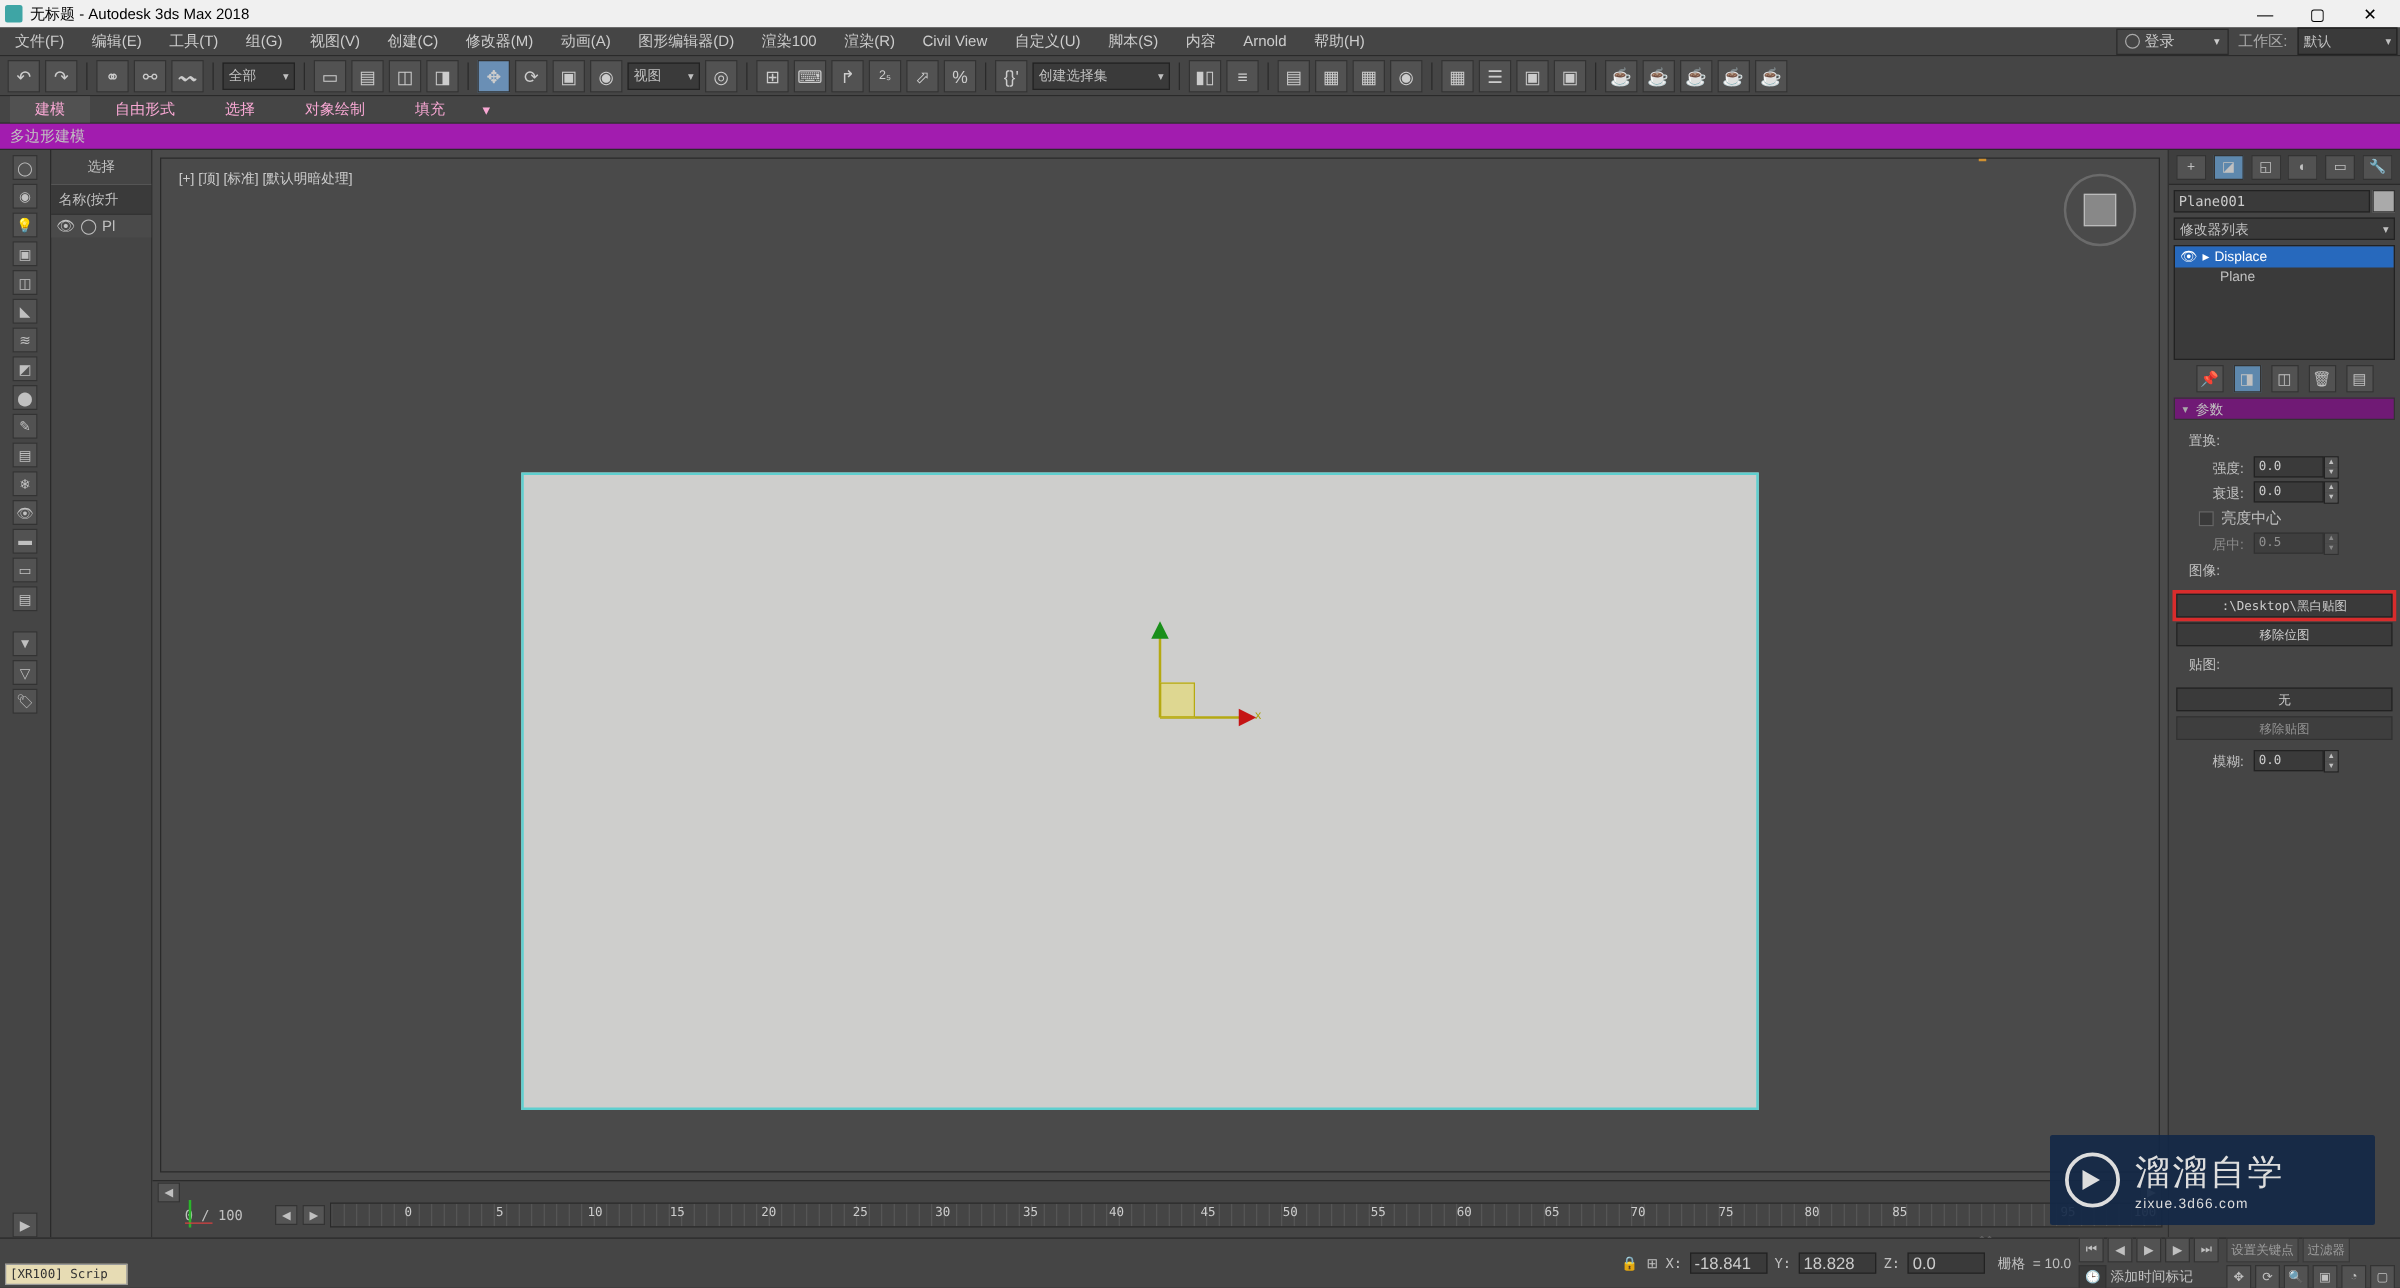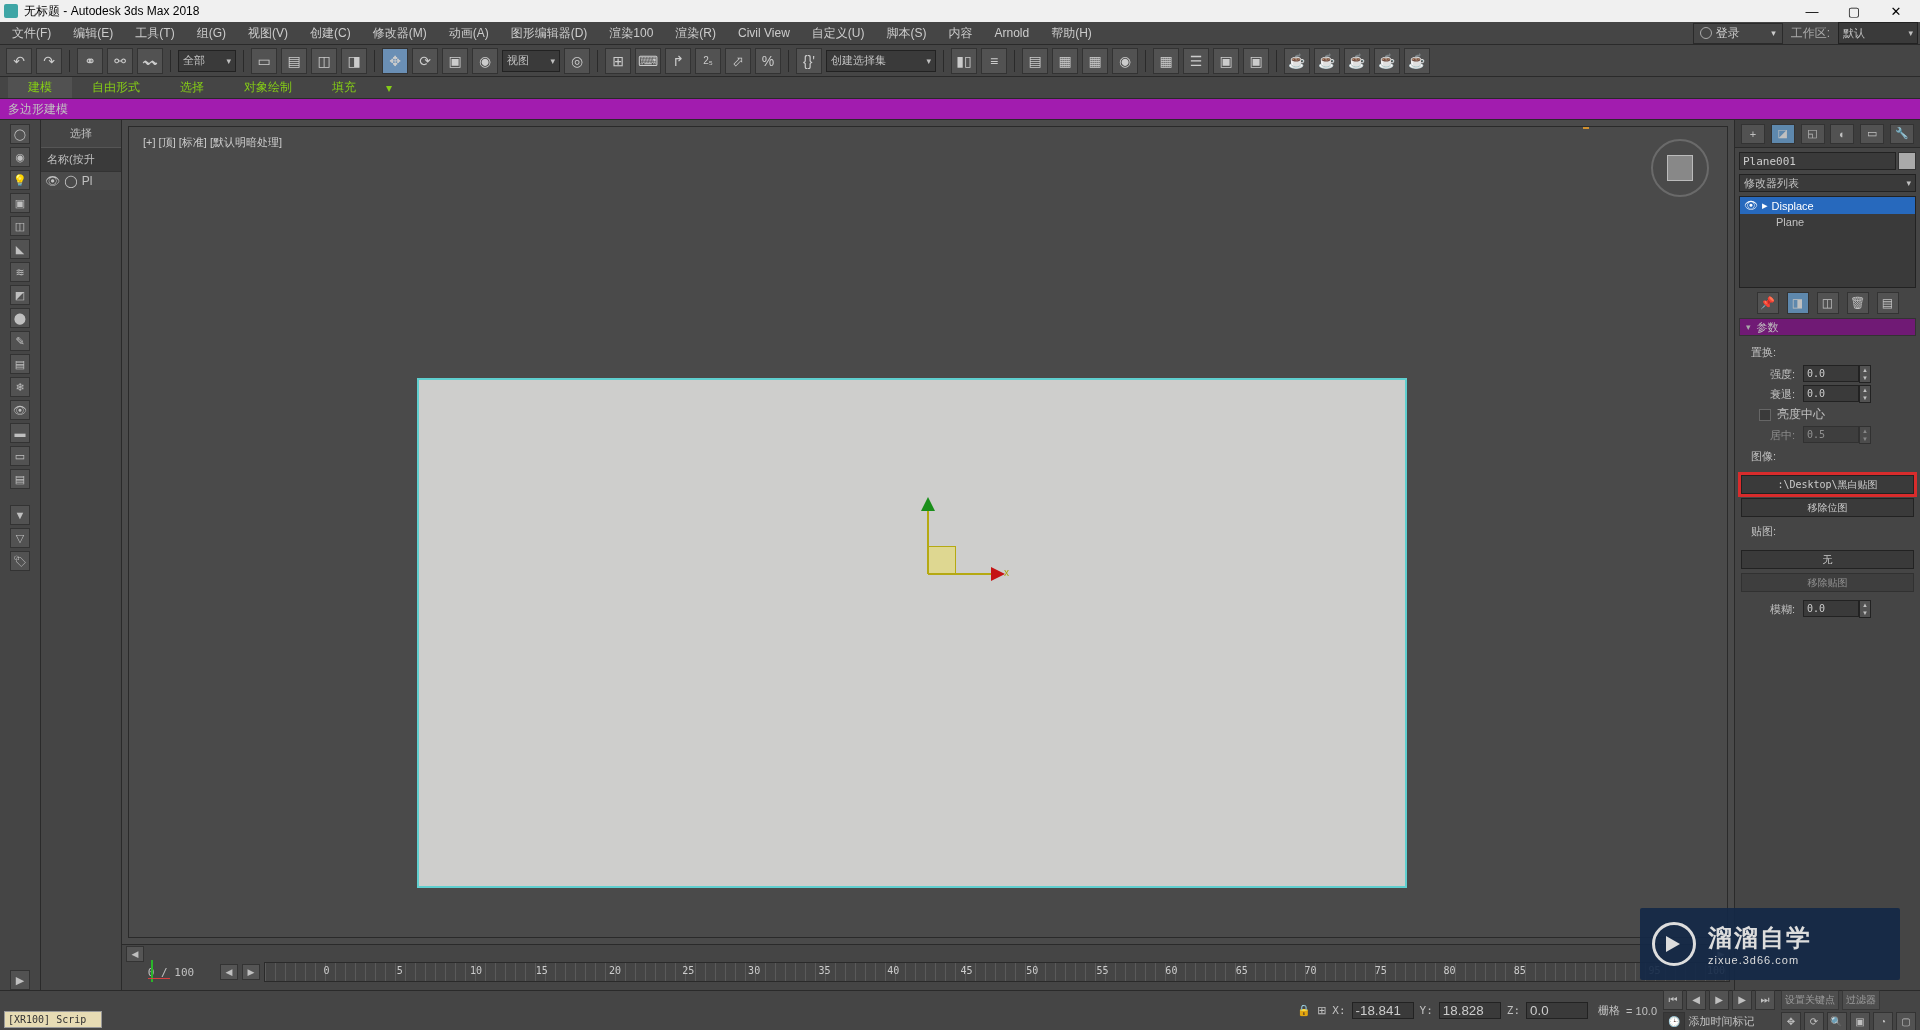--- a/index.html
+++ b/index.html
@@ -14,21 +14,21 @@
 .menubar .spacer { flex: 1; }
 .menubar .login-box { display: flex; align-items: center; border: 1px solid #2a2a2a; padding: 1px 6px; min-width: 90px; color: #ccc; }
 .menubar .user-icon { width: 12px; height: 12px; border: 1px solid #aaa; border-radius: 50%; margin-right: 4px; }
 .menubar .workspace-label { color: #aaa; margin: 0 6px; }
 .toolbar-main { height: 32px; background: #454545; display: flex; align-items: center; padding: 0 6px; gap: 4px; border-bottom: 1px solid #2a2a2a; }
 .tb-btn { width: 26px; height: 26px; background: #525252; border: 1px solid #333; display: flex; align-items: center; justify-content: center; color: #ccc; cursor: pointer; font-size: 14px; }
 .tb-sep { width: 1px; height: 22px; background: #2a2a2a; margin: 0 3px; }
 .tb-drop { min-width: 58px; height: 22px; background: #3a3a3a; border: 1px solid #222; display: flex; align-items: center; padding: 0 4px; cursor: pointer; font-size: 11px; }
 .tb-drop::after { content: "▾"; margin-left: auto; font-size: 9px; }
 .tab-strip { height: 22px; background: #454545; display: flex; align-items: stretch; padding-left: 8px; border-bottom: 1px solid #2a2a2a; }
-.tab { padding: 3px 20px; color: #84cc16; cursor: pointer; font-size: 12px; display: flex; align-items: center; }
+.tab { padding: 3px 20px; color: #f9a8d4; cursor: pointer; font-size: 12px; display: flex; align-items: center; }
 .tab.active { background: #515151; }
 .sub-strip { height: 21px; background: #a21caf; border-bottom: 1px solid #2a2a2a; padding-left: 8px; display: flex; align-items: center; gap: 10px; }
 .body-area { position: absolute; top: 120px; bottom: 40px; left: 0; right: 0; display: flex; }
 .left-tools { width: 40px; background: #454545; display: flex; flex-direction: column; align-items: center; padding-top: 4px; gap: 3px; }
 .ltool { width: 20px; height: 20px; background: #525252; border: 1px solid #333; display: flex; align-items: center; justify-content: center; cursor: pointer; font-size: 11px; }
 .scene-col { width: 82px; background: #454545; border-left: 1px solid #2a2a2a; border-right: 1px solid #2a2a2a; }
 .scene-head { padding: 6px 6px; text-align: center; font-size: 11px; }
 .scene-row { padding: 4px 6px; font-size: 11px; background: #3a3a3a; border-top: 1px solid #555; border-bottom: 1px solid #333; }
 .scene-item { display: flex; align-items: center; gap: 4px; padding: 2px 4px; background: #4a4a4a; }
 .viewport-area { flex: 1; position: relative; background: #4a4a4a; display: flex; flex-direction: column; }
@@ -82,21 +82,21 @@
 .maxscript-box { width: 98px; height: 17px; background: #e7dcb4; border: 1px solid #999; color: #333; font-family: monospace; font-size: 10px; display: flex; align-items: center; padding: 0 3px; }
 .coord-read { display: flex; align-items: center; gap: 6px; font-family: monospace; font-size: 11px; }
 .coord-input { width: 62px; height: 17px; background: #3a3a3a; border: 1px solid #222; color: #ccc; padding: 0 3px; }
 .play-ctrls { display: flex; align-items: center; gap: 3px; }
 .play-btn { width: 20px; height: 20px; background: #525252; border: 1px solid #333; display: flex; align-items: center; justify-content: center; cursor: pointer; font-size: 10px; }
 .mini-icons { display: flex; align-items: center; gap: 3px; }
 .watermark { position: absolute; right: 20px; bottom: 50px; width: 260px; height: 72px; background: rgba(20,40,70,0.92); border-radius: 2px; display: flex; align-items: center; gap: 12px; padding: 0 12px; }
 .watermark .play-circle { width: 44px; height: 44px; border: 3px solid #ddd; border-radius: 50%; display: flex; align-items: center; justify-content: center; }
 .watermark .play-circle::after { content: ""; border: 8px solid transparent; border-left: 14px solid #ddd; margin-left: 6px; }
 .watermark .wm-text { color: #ddd; }
-.watermark .wm-text .big { font-size: 24px; font-weight: bold; letter-spacing: 2px; }
+.watermark .wm-text .big { font-size: 28px; font-weight: normal; letter-spacing: 2px; }
 .watermark .wm-text .small { font-size: 11px; letter-spacing: 1px; }
 .small-gizmo { position: absolute; bottom: 48px; left: 148px; width: 26px; height: 26px; }
 .small-gizmo .y2 { position: absolute; bottom: 0; left: 3px; width: 1.5px; height: 22px; background: #2ab52a; }
 .small-gizmo .x2 { position: absolute; bottom: 3px; left: 0; width: 22px; height: 1.5px; background: #d84040; }
 .scroll-btn { width: 18px; height: 16px; background: #555; border: 1px solid #333; display: flex; align-items: center; justify-content: center; font-size: 9px; cursor: pointer; }
 </style>
 </head>
 <body>
 
 <div class="titlebar">

